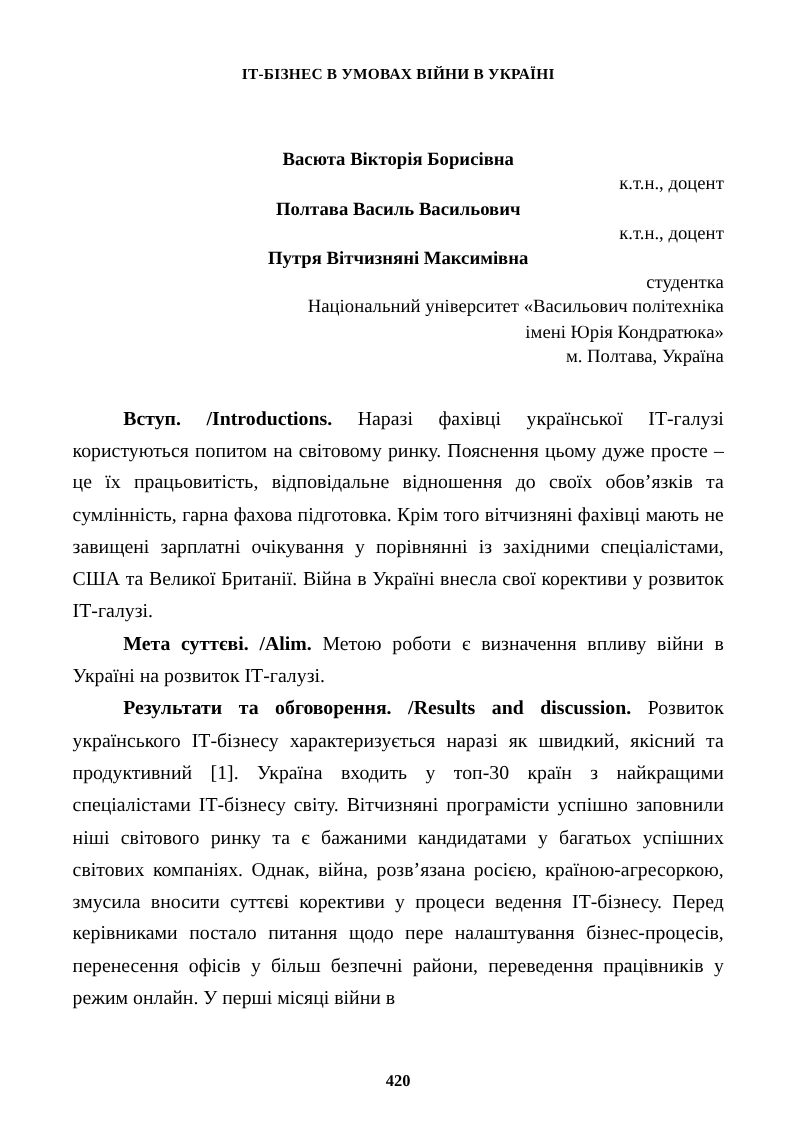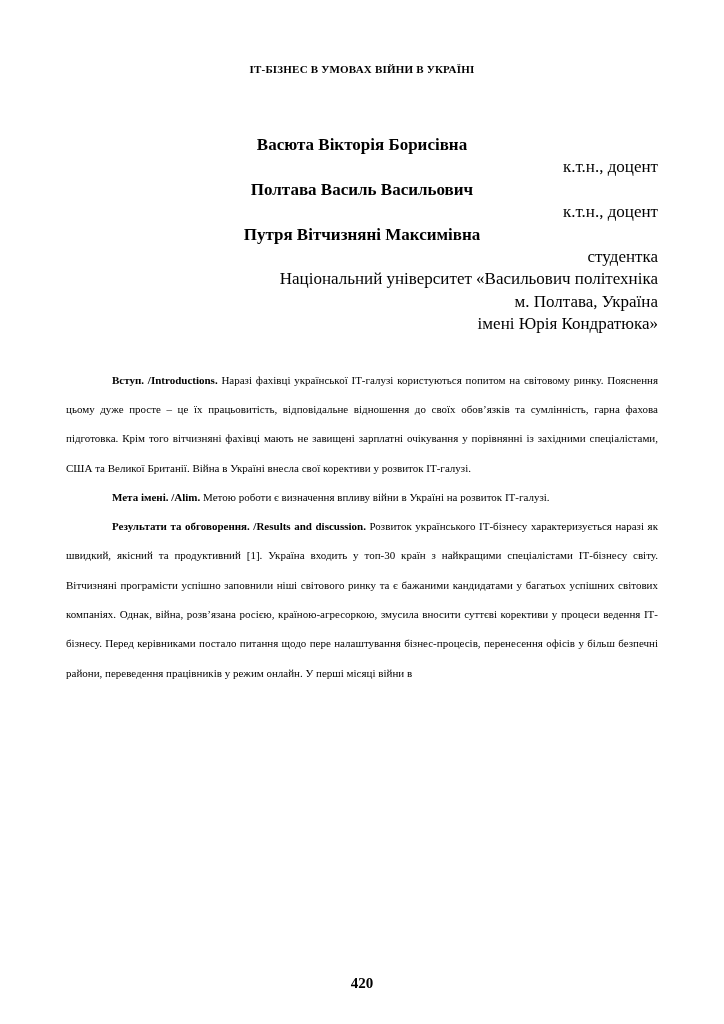--- a/index.html
+++ b/index.html
@@ -14,39 +14,39 @@
     margin: 0 auto;
     background: #ffffff;
     color: #000000;
     font-family: "Liberation Serif", serif;
     box-sizing: border-box;
     padding: 58px 66px 40px 66px;
     overflow: hidden;
   }
   .title {
     margin: 0;
-    font-size: 11px;
+    font-size: 14px;
     font-weight: bold;
     text-align: center;
     line-height: 22px;
     letter-spacing: 0.2px;
   }
   .authors {
     margin-top: 54px;
     text-align: right;
     font-size: 17px;
     line-height: 22.4px;
   }
   .author-name {
     font-weight: bold;
     text-align: center;
   }
   .body-text {
     margin-top: 30px;
-    font-size: 11px;
+    font-size: 18px;
     line-height: 29.3px;
     text-align: justify;
   }
   .para {
     margin: 0;
     text-indent: 46px;
   }
   .para .lead {
     font-weight: bold;
   }
@@ -69,25 +69,25 @@
   <h1 class="title">ІТ-БІЗНЕС В УМОВАХ ВІЙНИ В УКРАЇНІ</h1>
 
   <div class="authors">
     <div class="author-name">Васюта Вікторія Борисівна</div>
     <div class="author-role">к.т.н., доцент</div>
     <div class="author-name">Полтава Василь Васильович</div>
     <div class="author-role">к.т.н., доцент</div>
     <div class="author-name">Путря Вітчизняні Максимівна</div>
     <div class="author-role">студентка</div>
     <div class="affiliation-line">Національний університет «Васильович політехніка</div>
+    <div class="affiliation-line">імені Юрія Кондратюка»</div>
     <div class="affiliation-line">м. Полтава, Україна</div>
-    <div class="affiliation-line">імені Юрія Кондратюка»</div>
   </div>
 
   <div class="body-text">
     <p class="para"><span class="lead">Вступ. /Introductions.</span><span> Наразі фахівці української ІТ-галузі користуються попитом на світовому ринку. Пояснення цьому дуже просте – це їх працьовитість, відповідальне відношення до своїх обов’язків та сумлінність, гарна фахова підготовка. Крім того вітчизняні фахівці мають не завищені зарплатні очікування у порівнянні із західними спеціалістами, США та Великої Британії. Війна в Україні внесла свої корективи у розвиток ІТ-галузі.</span></p>
-    <p class="para"><span class="lead">Мета імені. /Alim.</span><span> Метою роботи є визначення впливу війни в Україні на розвиток ІТ-галузі.</span></p>
+    <p class="para"><span class="lead">Мета суттєві. /Alim.</span><span> Метою роботи є визначення впливу війни в Україні на розвиток ІТ-галузі.</span></p>
     <p class="para"><span class="lead">Результати та обговорення. /Results and discussion.</span><span> Розвиток українського ІТ-бізнесу характеризується наразі як швидкий, якісний та продуктивний [1]. Україна входить у топ-30 країн з найкращими спеціалістами ІТ-бізнесу світу. Вітчизняні програмісти успішно заповнили ніші світового ринку та є бажаними кандидатами у багатьох успішних світових компаніях. Однак, війна, розв’язана росією, країною-агресоркою, змусила вносити суттєві корективи у процеси ведення ІТ-бізнесу. Перед керівниками постало питання щодо пере налаштування бізнес-процесів, перенесення офісів у більш безпечні райони, переведення працівників у режим онлайн. У перші місяці війни в</span></p>
   </div>
 
   <div class="page-number">420</div>
 
 </div>
 
 </body></html>

